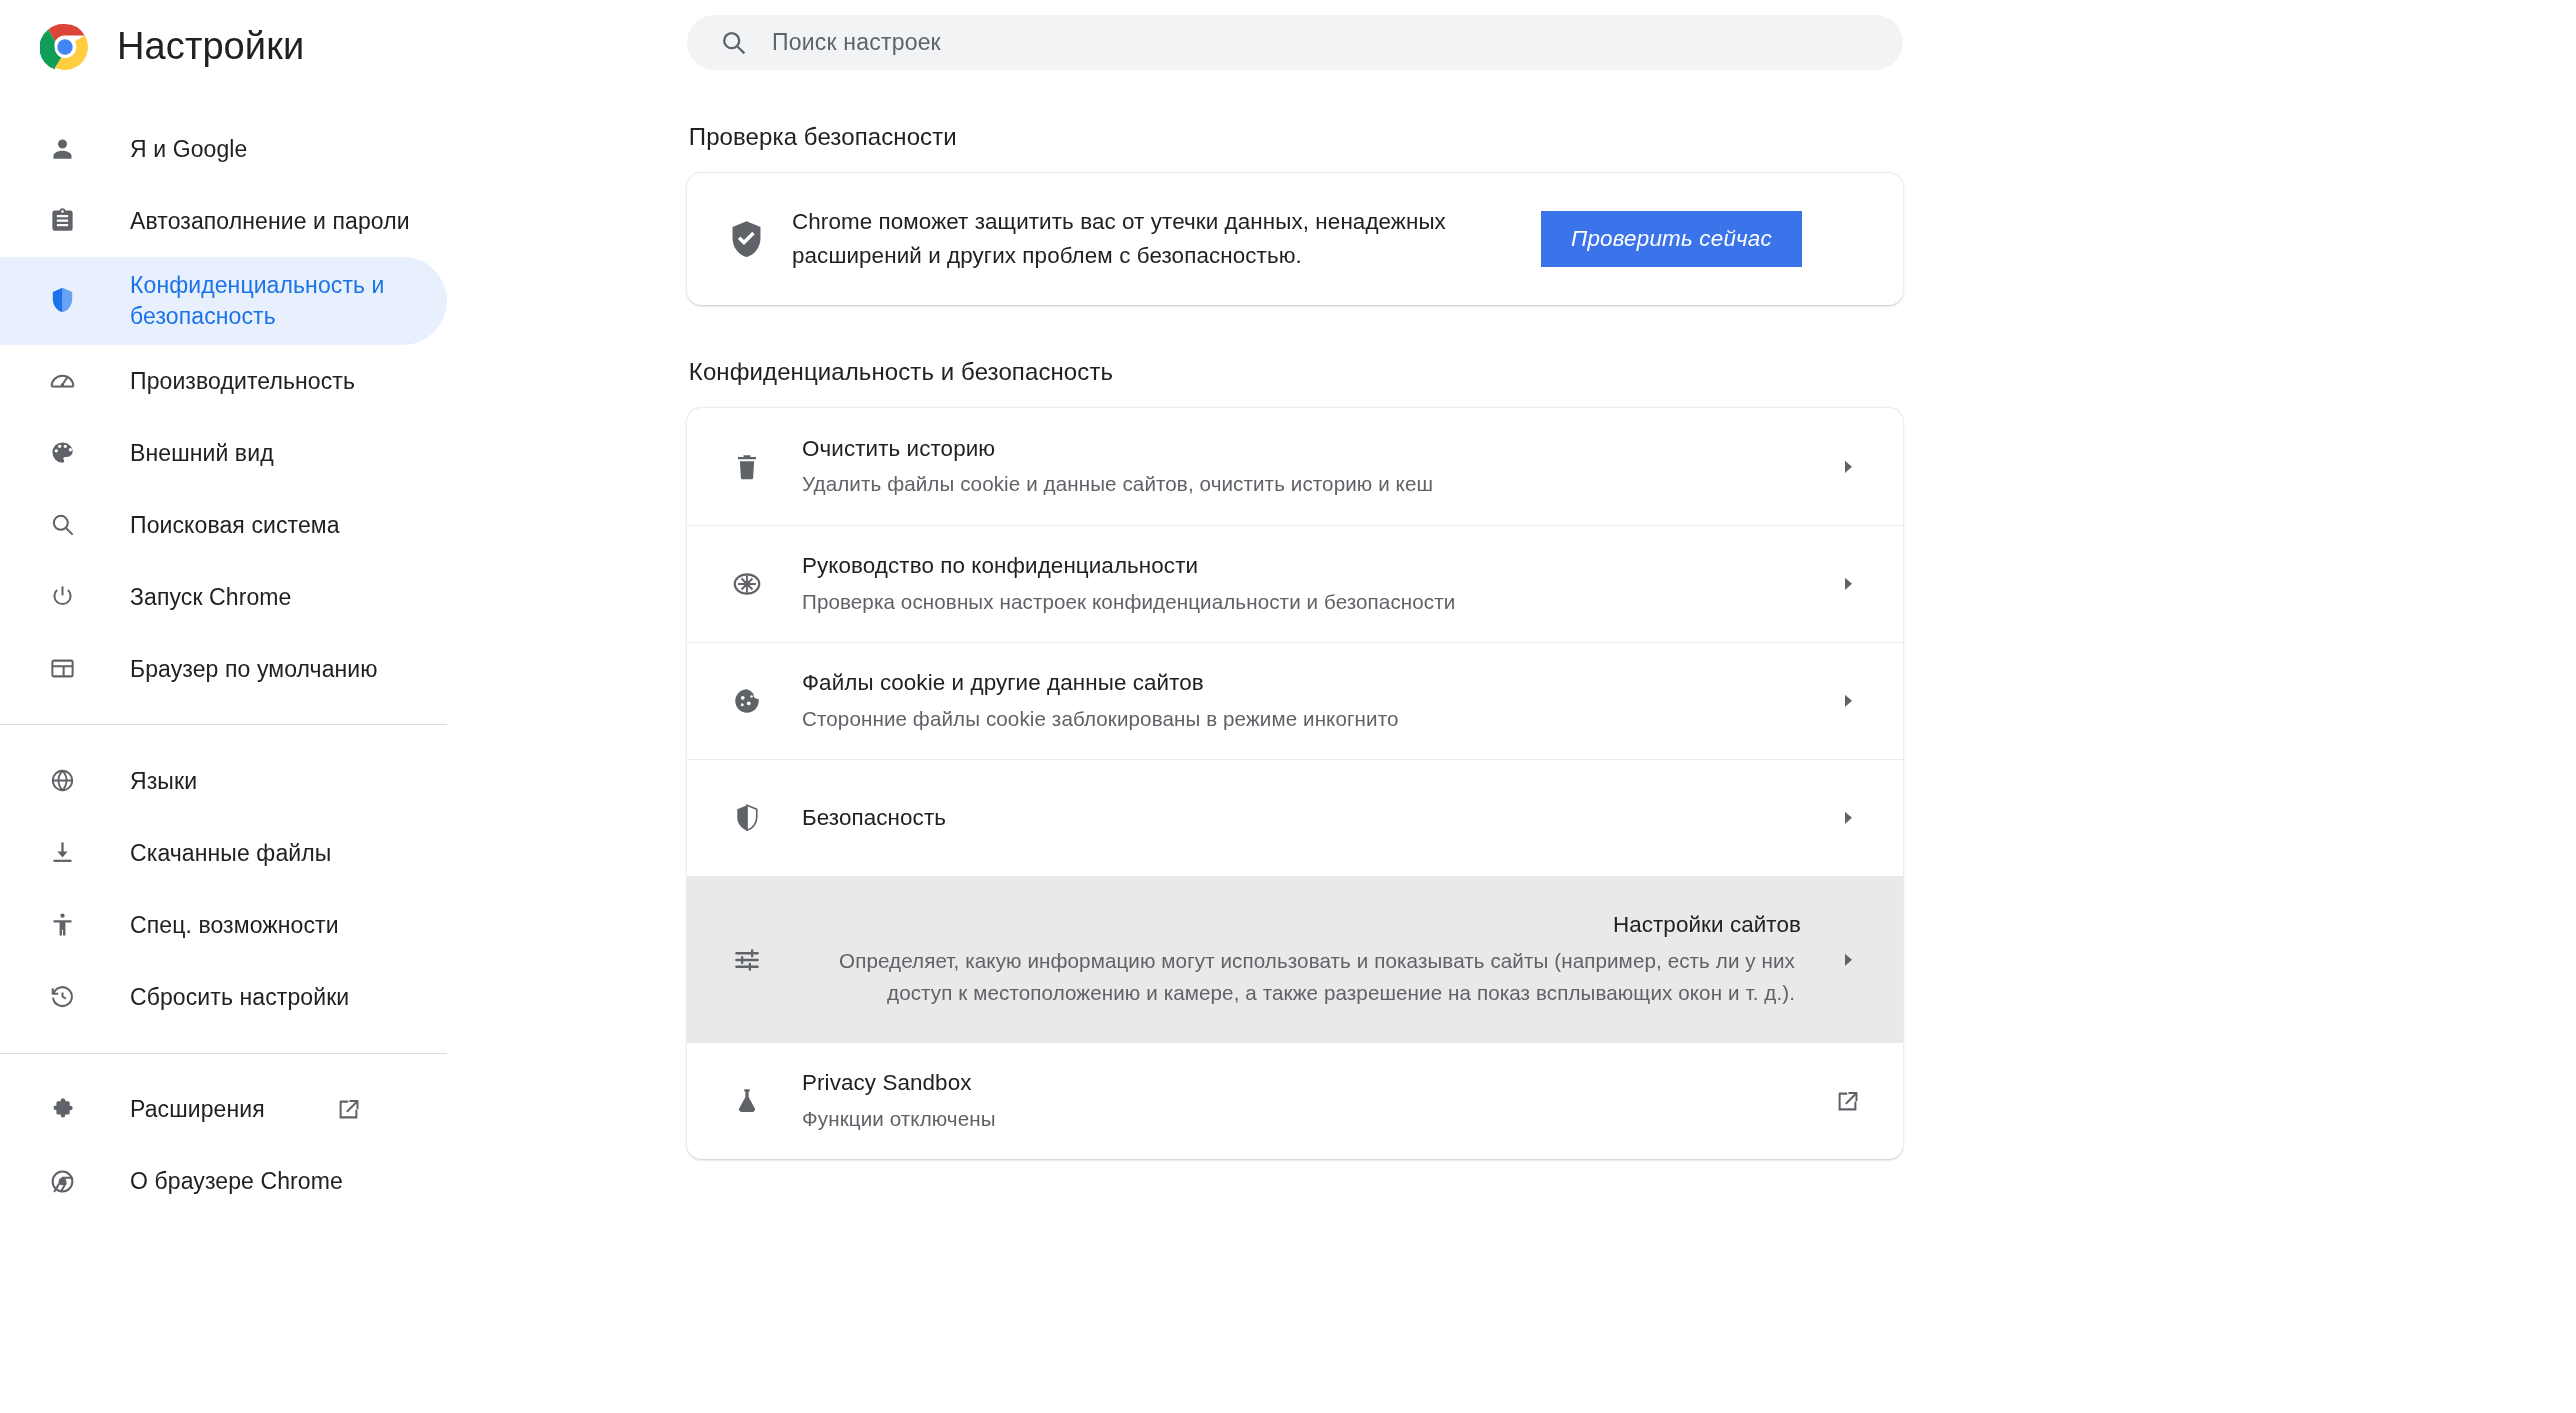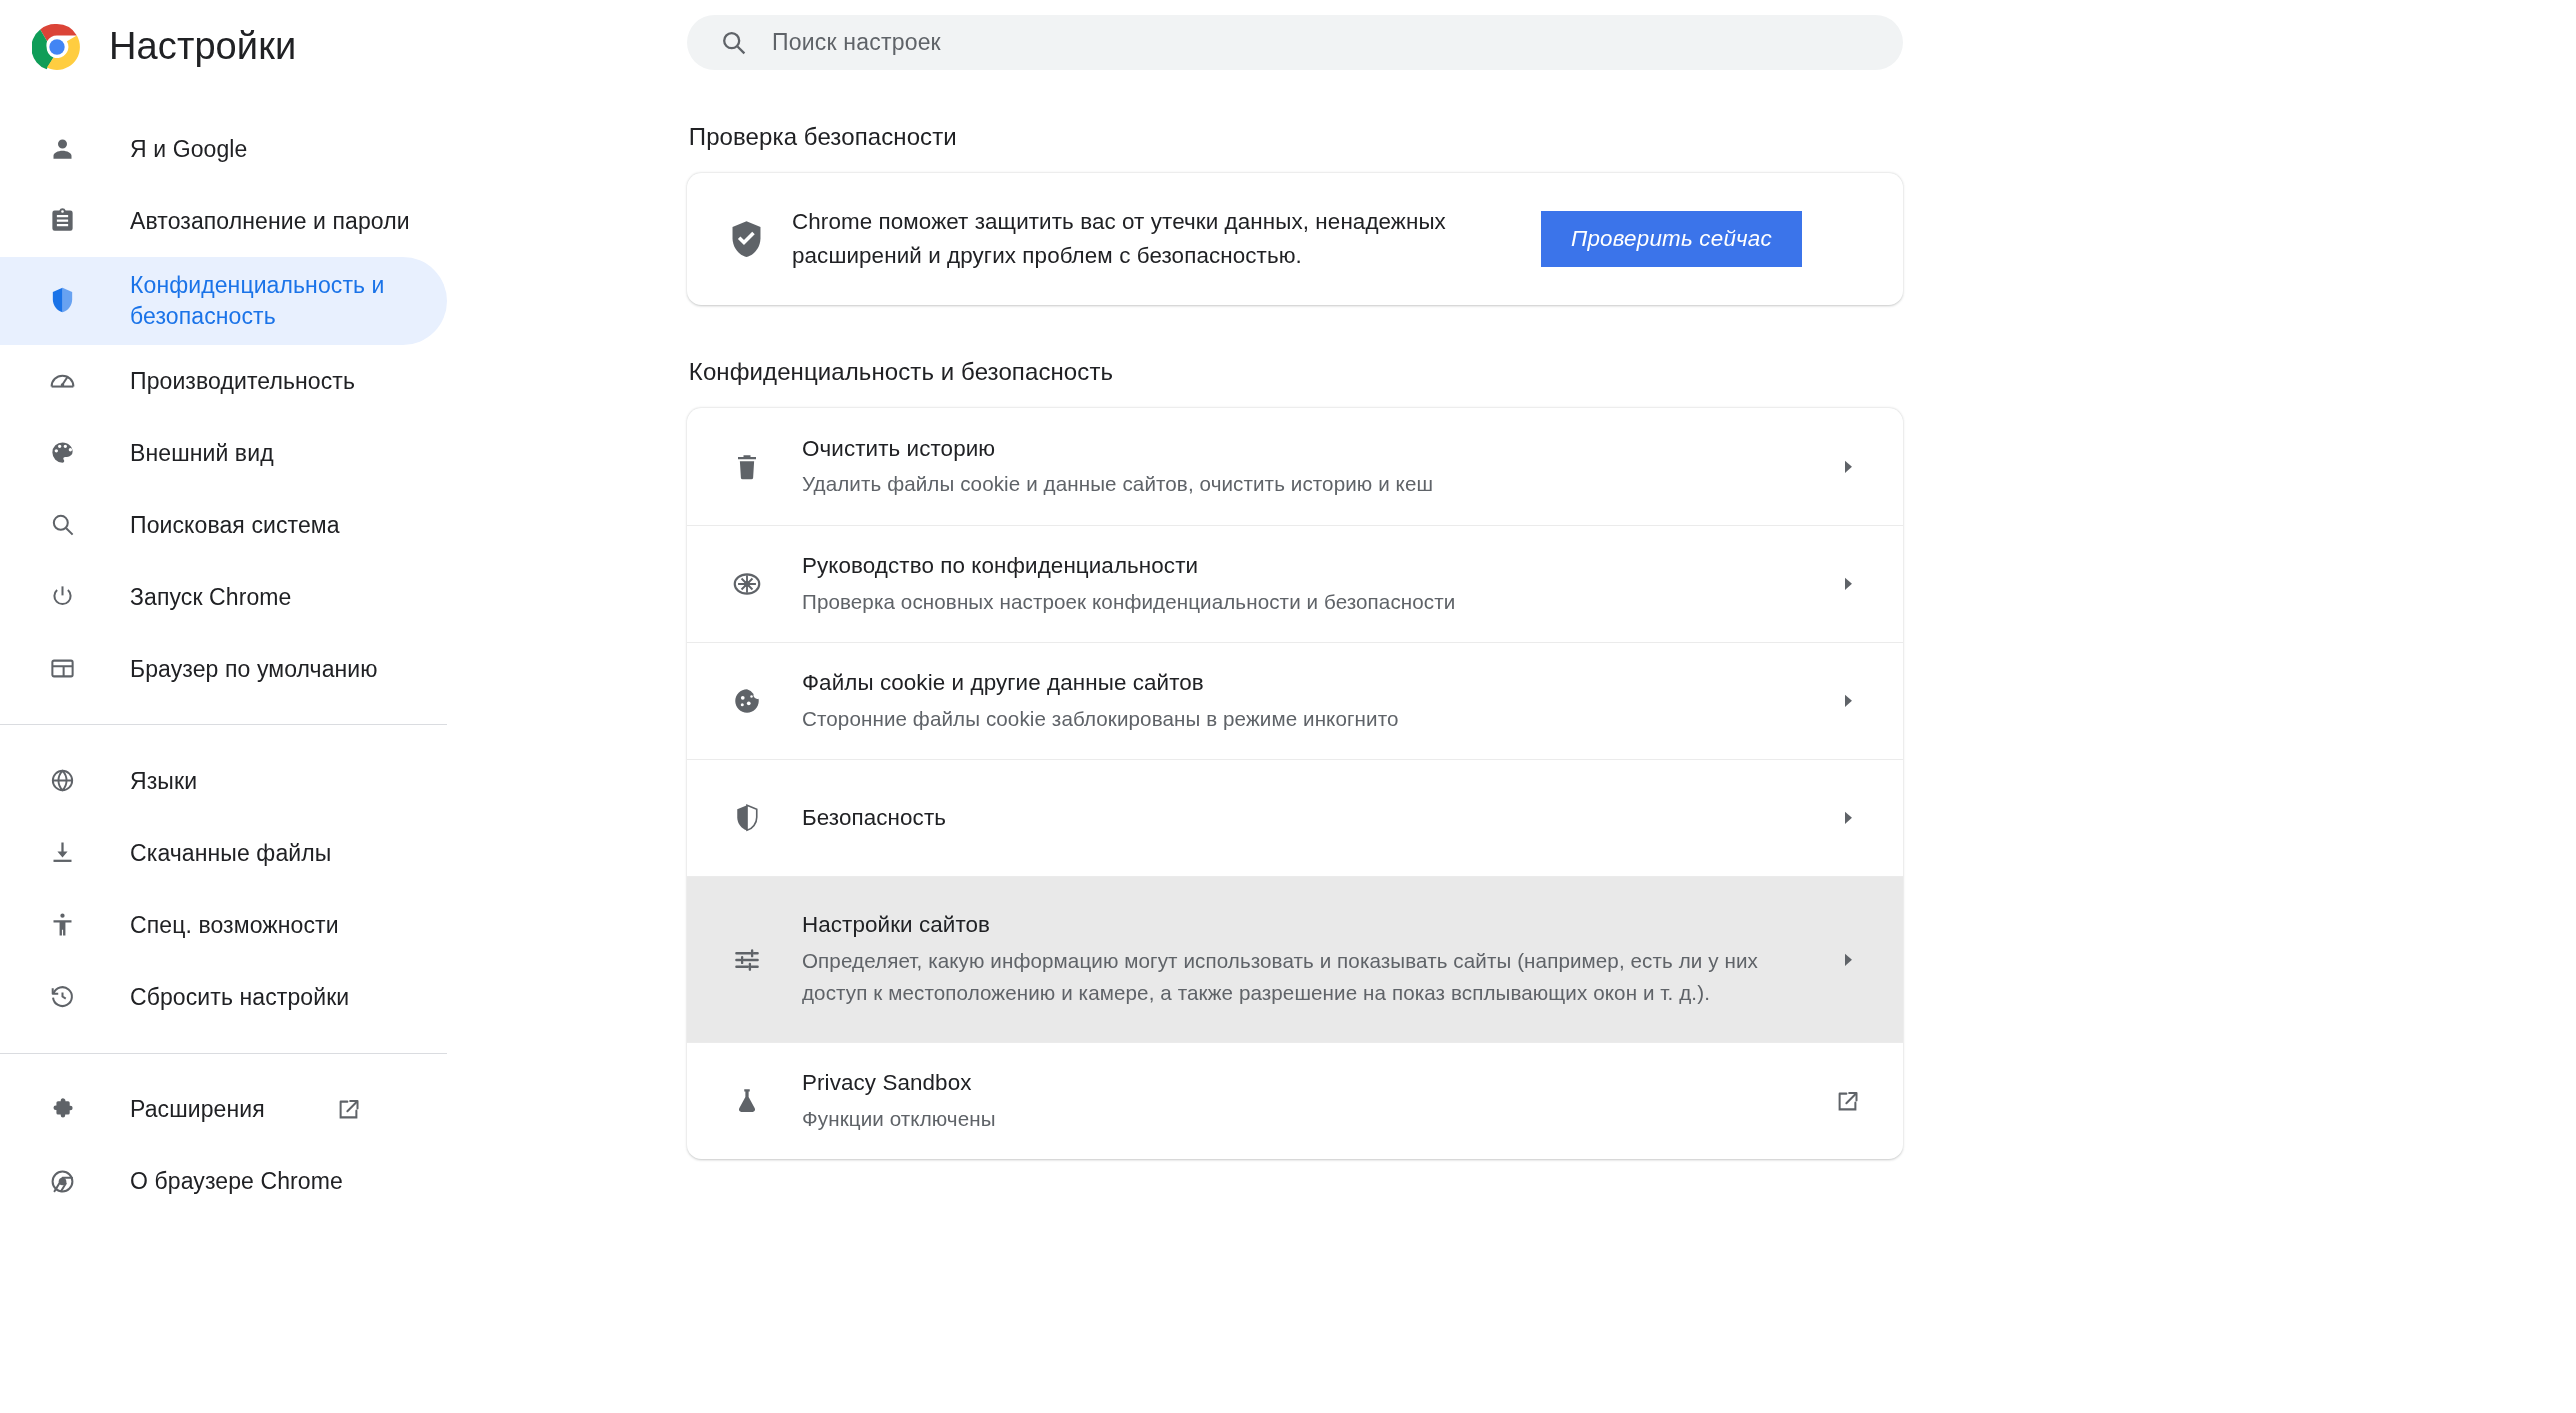--- a/index.html
+++ b/index.html
@@ -14,21 +14,21 @@
   
   .sidebar {
     width: 447px;
     flex: 0 0 447px;
     padding-top: 0;
     position: relative;
   }
   .brand {
     display: flex; align-items: center;
     height: 93px;
-    padding-left: 32px;
+    padding-left: 40px;
     gap: 27px;
   }
   .brand-logo { width: 50px; height: 50px; flex: 0 0 50px; }
   .brand-title {
     font-size: 38px;
     font-weight: 400;
     color: #202124;
     letter-spacing: 0.1px;
   }
 
@@ -176,21 +176,21 @@
     color: #5f6368;
     line-height: 1.56;
     margin-top: 4.5px;
     letter-spacing: 0.1px;
   }
   .set-row .r-end {
     width: 39px; height: 39px; flex: 0 0 39px;
     display: flex; align-items: center; justify-content: center;
     color: #5f6368;
   }
-  .set-row.tall { min-height: 166px; }
+  .set-row.tall { min-height: 166px; text-align: right; }
   .set-row.tall .r-sub { max-width: 993px; }
 </style>
 </head>
 <body>
 
 <div class="page">
 
   <div class="sidebar">
 
     <div class="brand">

